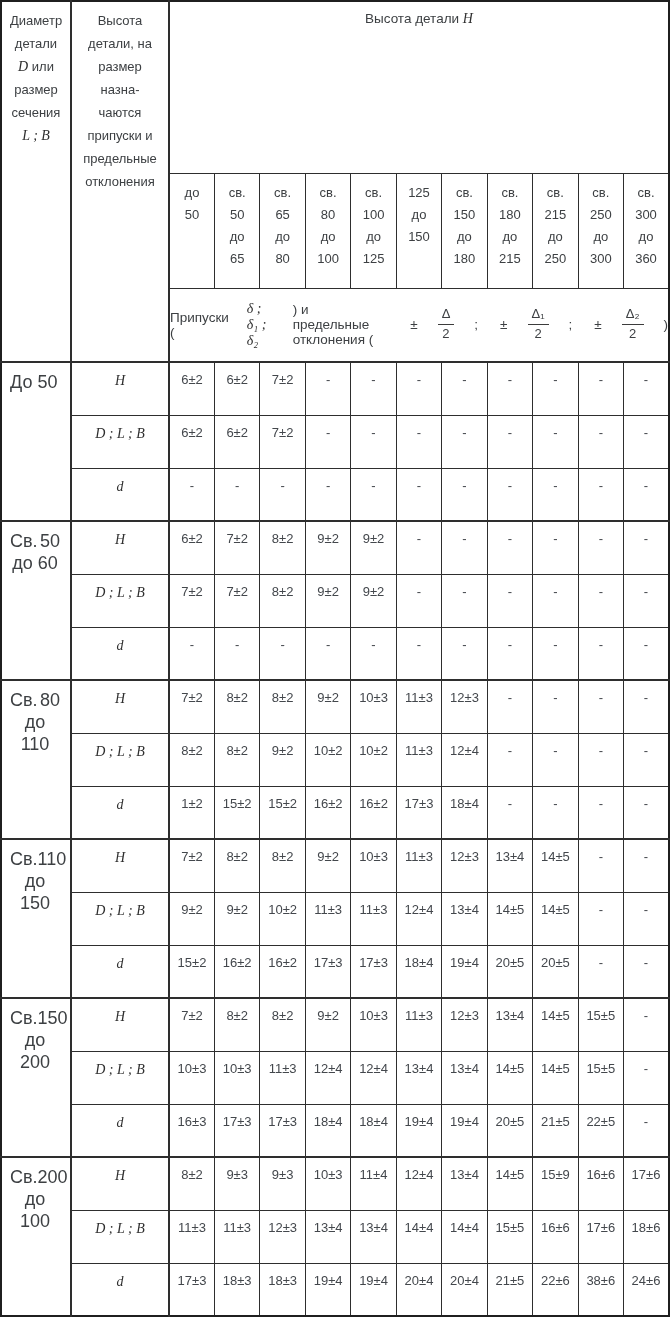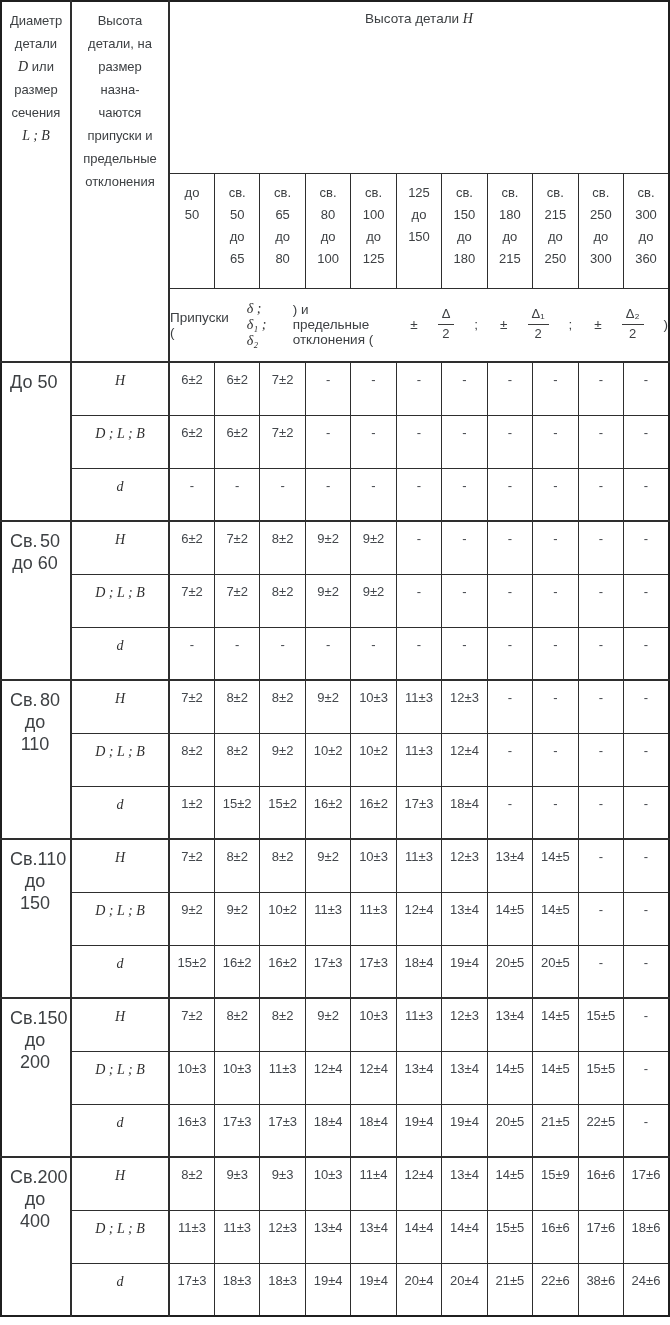--- a/index.html
+++ b/index.html
@@ -419,21 +419,21 @@
         <td class="value-cell">21±5</td>
         <td class="value-cell">22±5</td>
         <td class="value-cell">-</td>
       </tr>
       <tr class="data-row block-first">
         <td class="diam-cell c1" rowspan="3">
           <div class="diam-line1">
             <span>Св.</span>
             <span>200</span>
           </div>
-          <div>до 400</div>
+          <div>до 100</div>
         </td>
         <td class="rowlabel-cell c2">H</td>
         <td class="value-cell">8±2</td>
         <td class="value-cell">9±3</td>
         <td class="value-cell">9±3</td>
         <td class="value-cell">10±3</td>
         <td class="value-cell">11±4</td>
         <td class="value-cell">12±4</td>
         <td class="value-cell">13±4</td>
         <td class="value-cell">14±5</td>

